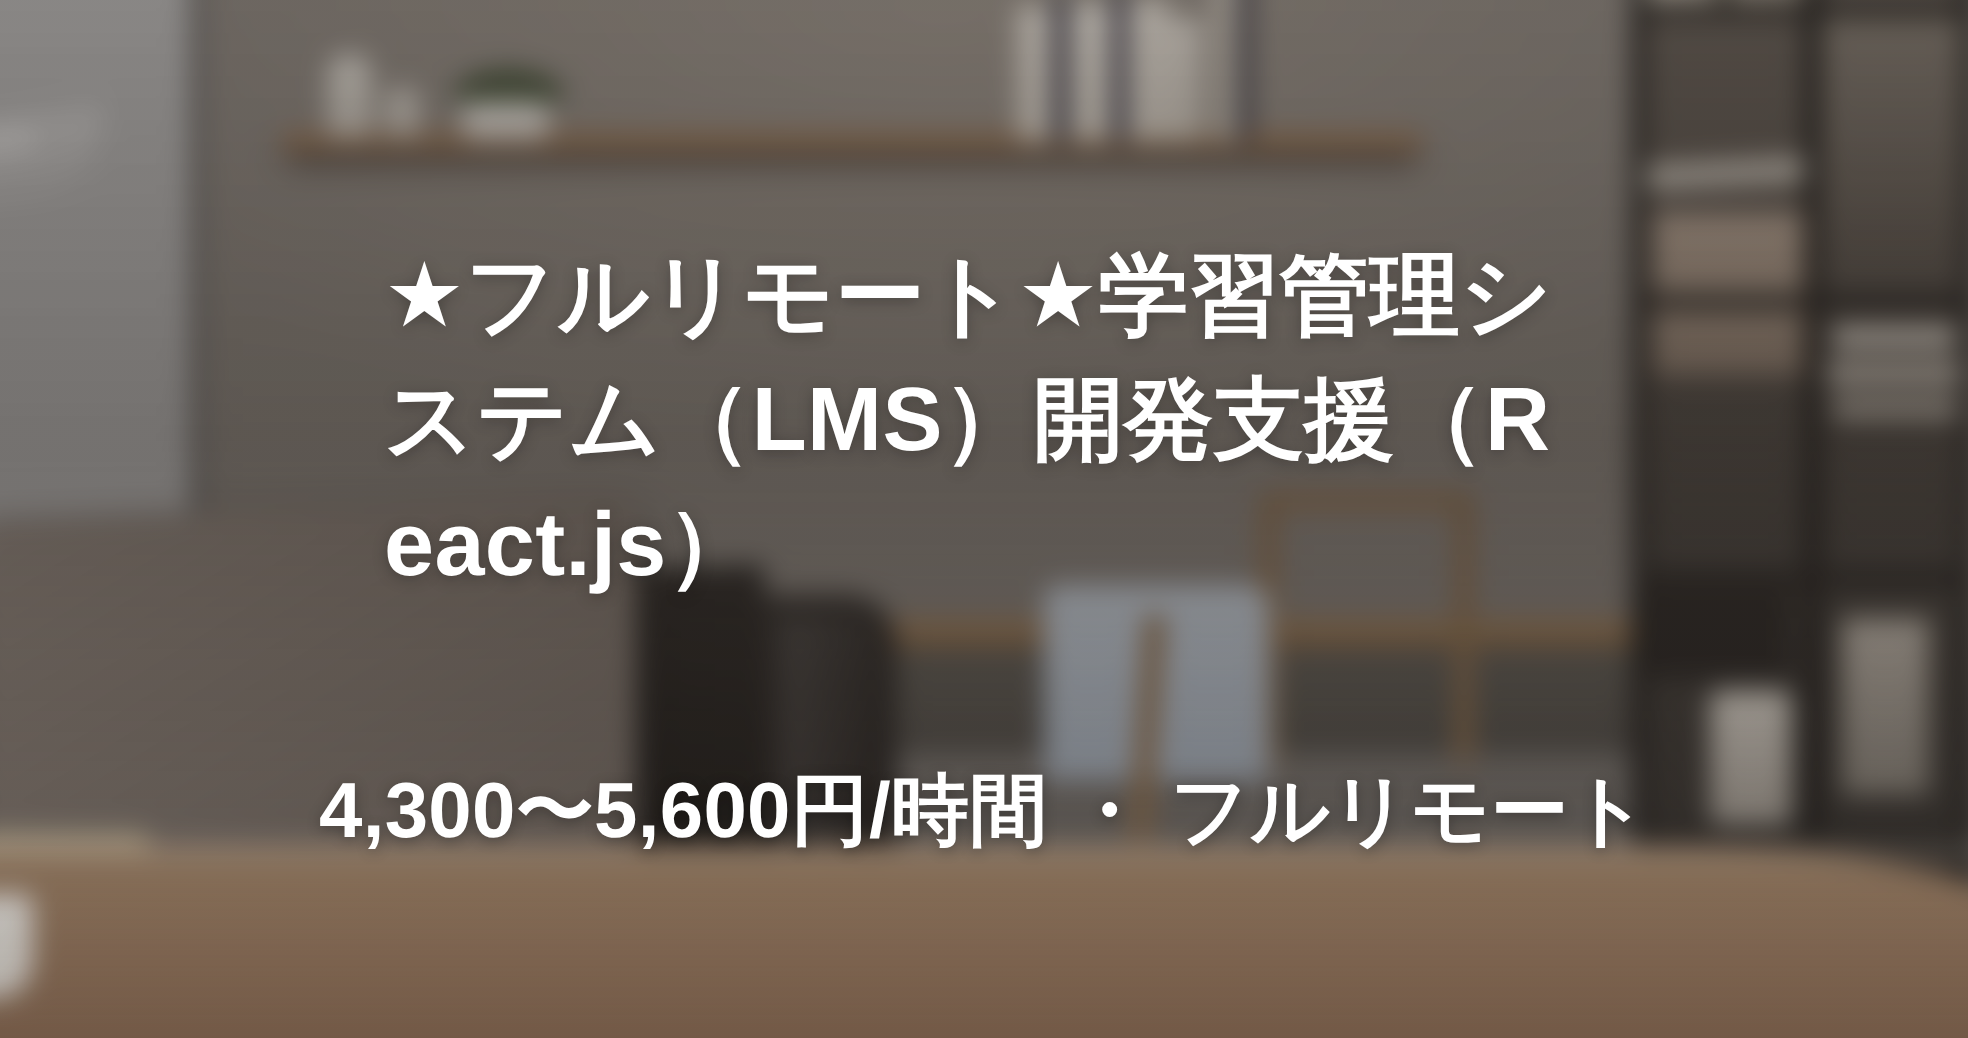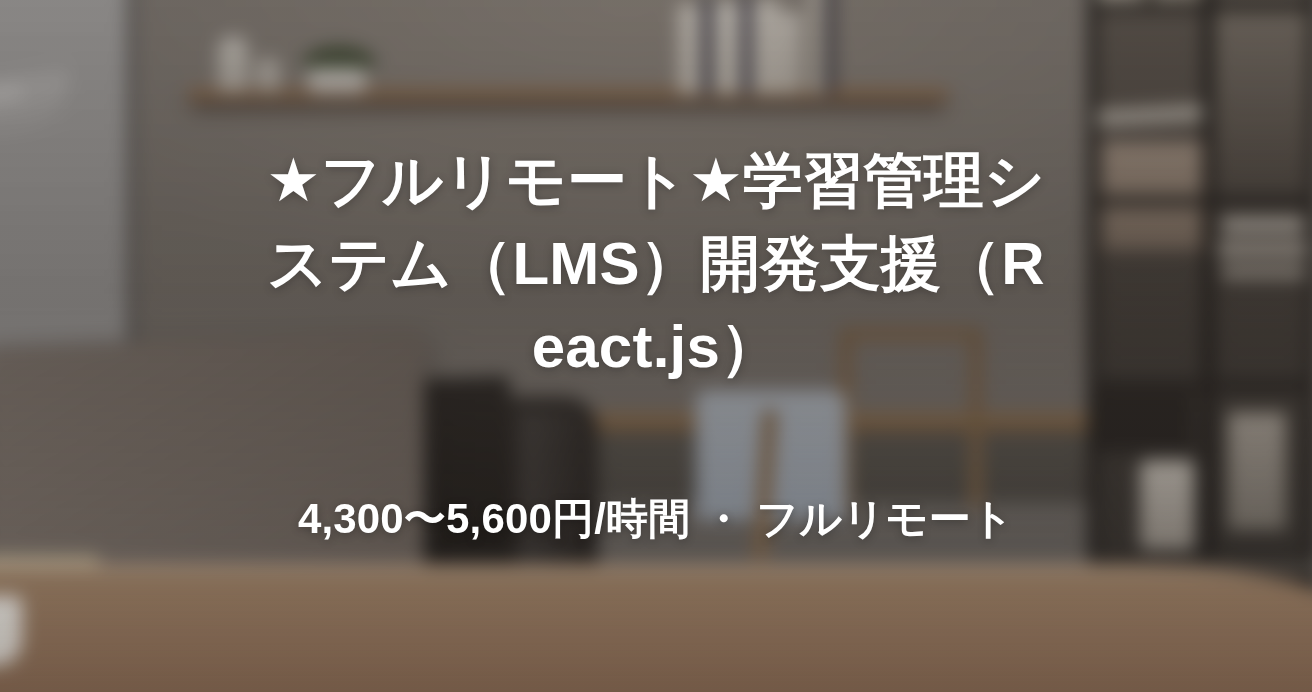--- a/index.html
+++ b/index.html
@@ -235,41 +235,41 @@
       rgba(40,33,28,.30) 72%,
       rgba(40,33,28,.18) 100%);
   }
 
   
   .content{
     position:absolute;inset:0;
     display:flex;flex-direction:column;
     align-items:center;
     justify-content:flex-start;
-    padding:0 118px;
+    padding:16px 118px;
     box-sizing:border-box;
-    text-align:center;
+    text-align:left;
   }
   .title{
     margin:0;
     margin-top:140px;
     color:#ffffff;
     font-size:60px;
     line-height:1.38;
     font-weight:700;
     letter-spacing:.004em;
     max-width:800px;
     text-shadow:0 2px 10px rgba(0,0,0,.28);
     word-break:break-all;
   }
   .subtitle{
     margin:0;
     margin-top:104px;
     color:#ffffff;
-    font-size:42px;
+    font-size:52px;
     line-height:1.3;
     font-weight:700;
     letter-spacing:.004em;
     text-shadow:0 2px 9px rgba(0,0,0,.30);
     white-space:nowrap;
   }
 </style>
 </head>
 <body>
 

